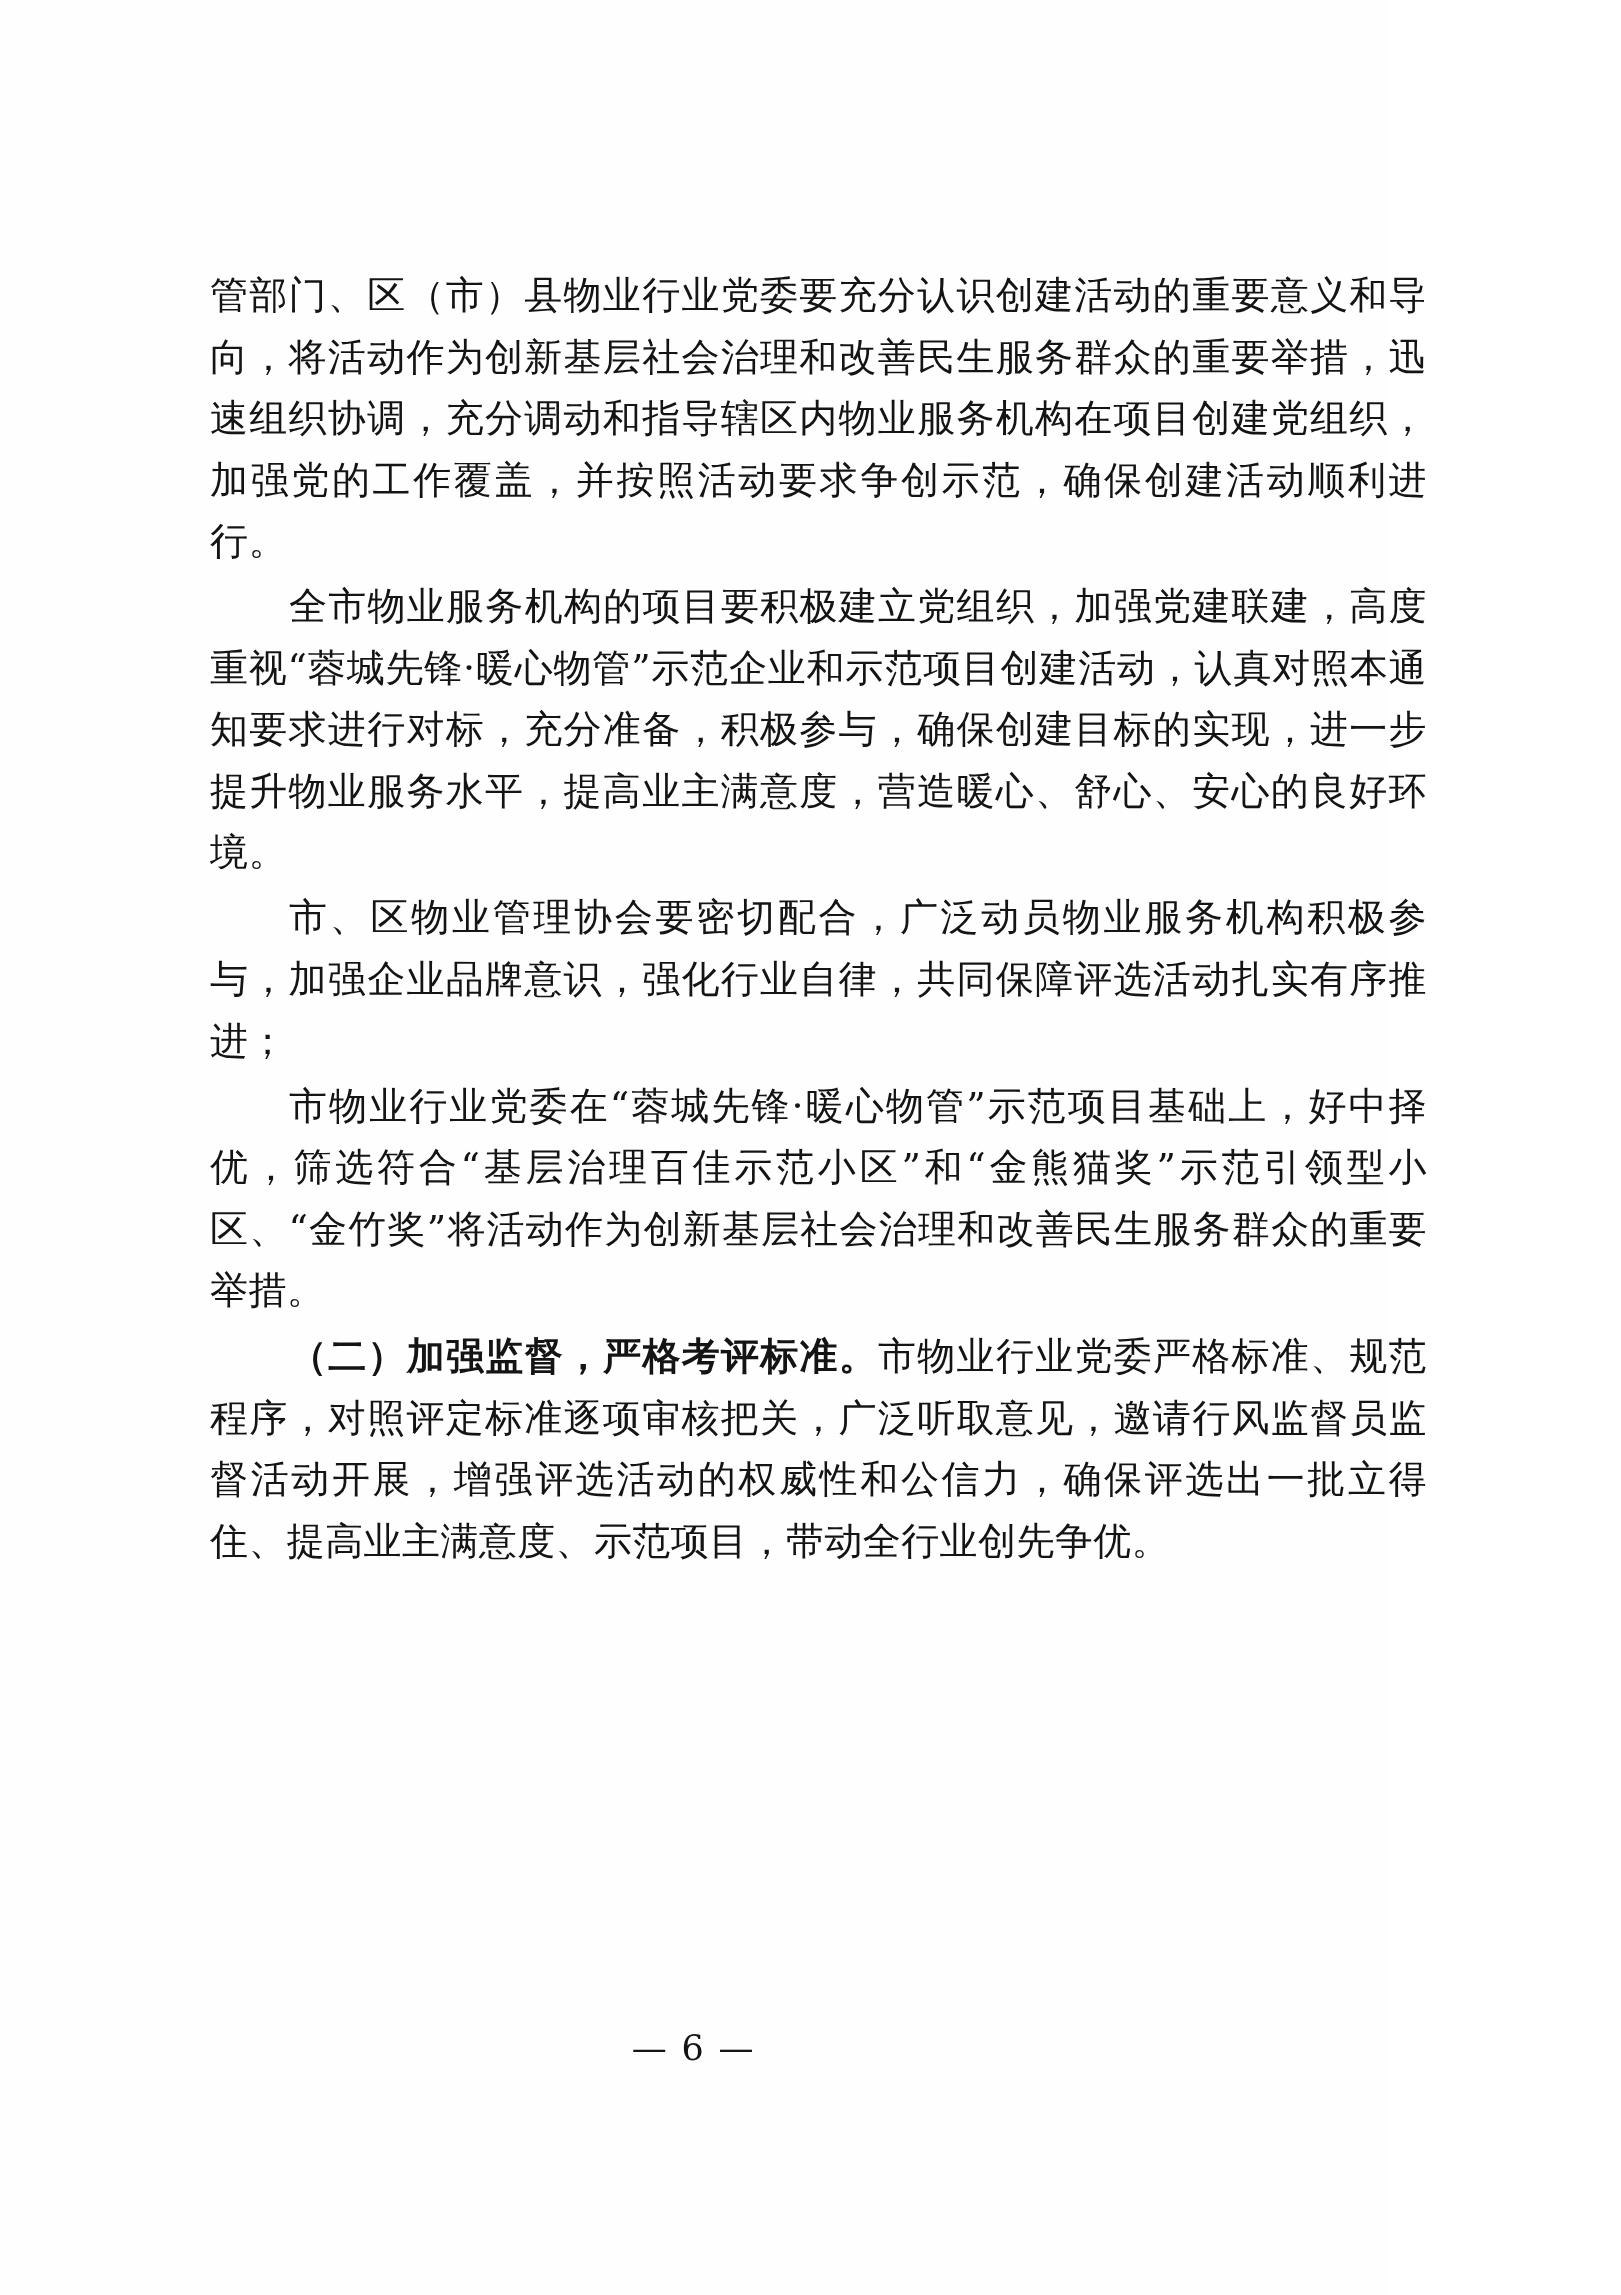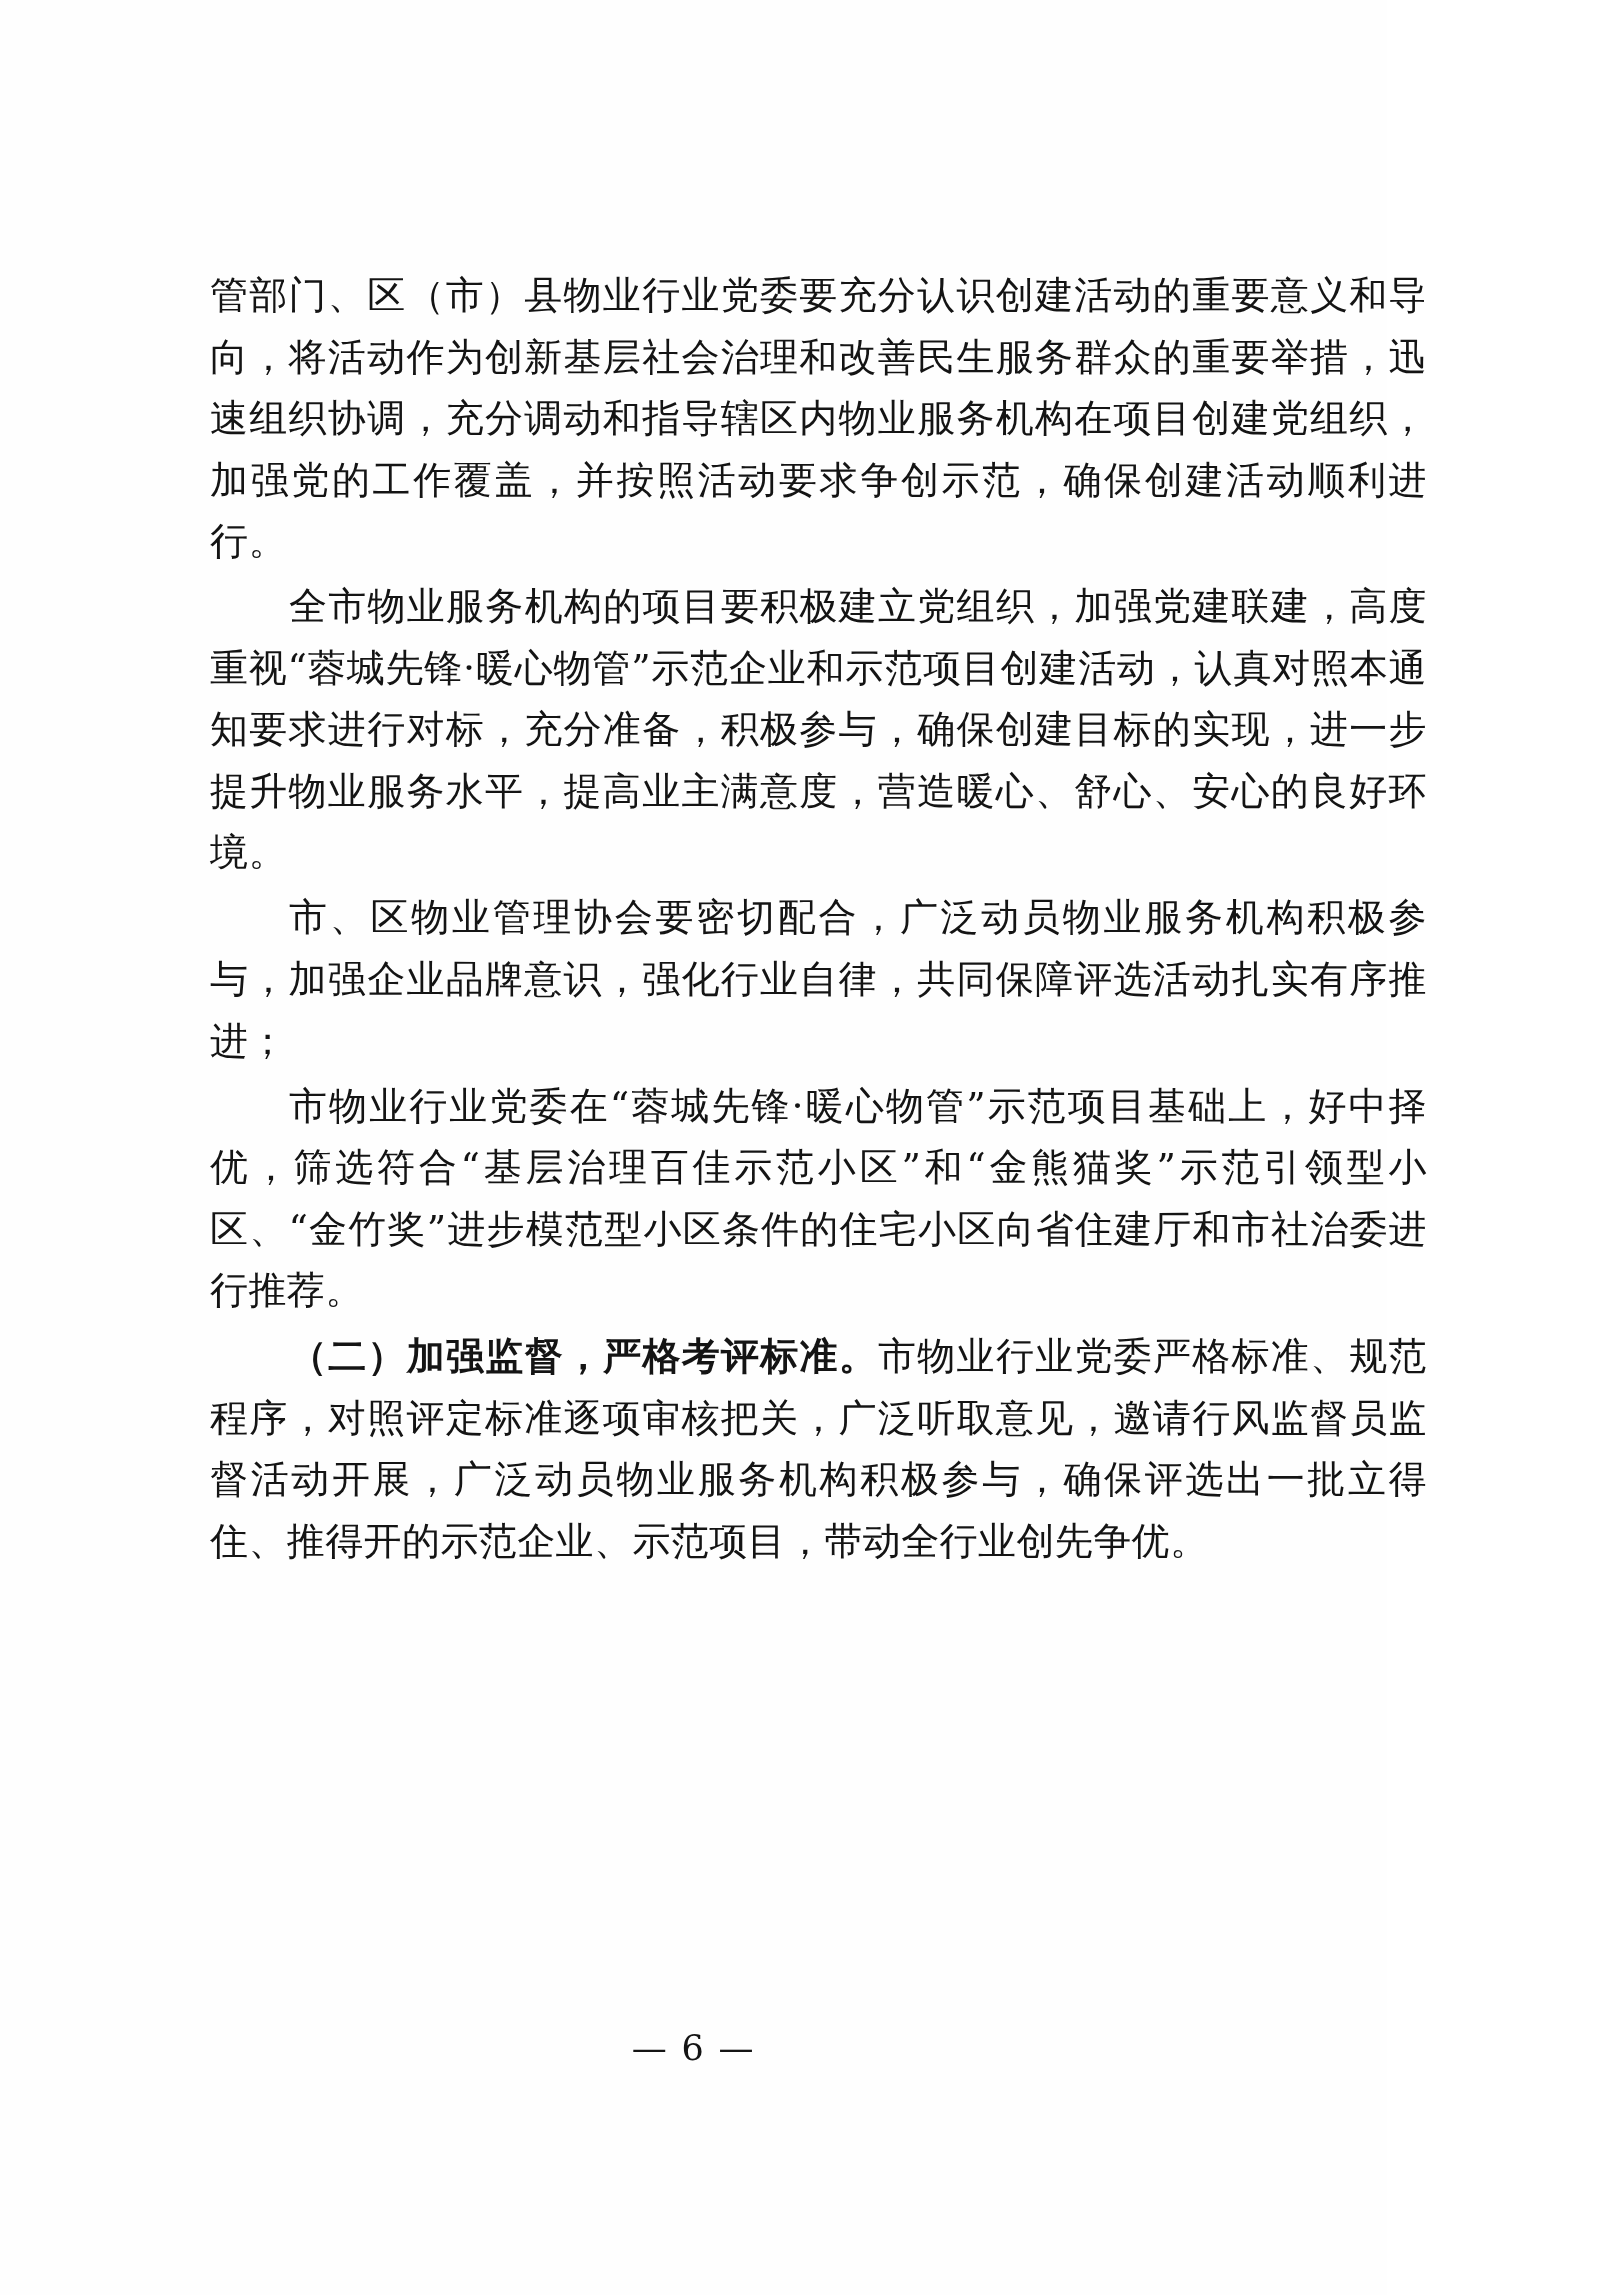--- a/index.html
+++ b/index.html
@@ -62,21 +62,21 @@
 
 <div class="page">
   <div class="content">
 
     <p class="para">管部门、区（市）县物业行业党委要充分认识创建活动的重要意义和导向，将活动作为创新基层社会治理和改善民生服务群众的重要举措，迅速组织协调，充分调动和指导辖区内物业服务机构在项目创建党组织，加强党的工作覆盖，并按照活动要求争创示范，确保创建活动顺利进行。</p>
 
     <p class="para indent">全市物业服务机构的项目要积极建立党组织，加强党建联建，高度重视“蓉城先锋·暖心物管”示范企业和示范项目创建活动，认真对照本通知要求进行对标，充分准备，积极参与，确保创建目标的实现，进一步提升物业服务水平，提高业主满意度，营造暖心、舒心、安心的良好环境。</p>
 
     <p class="para indent">市、区物业管理协会要密切配合，广泛动员物业服务机构积极参与，加强企业品牌意识，强化行业自律，共同保障评选活动扎实有序推进；</p>
 
-    <p class="para indent">市物业行业党委在“蓉城先锋·暖心物管”示范项目基础上，好中择优，筛选符合“基层治理百佳示范小区”和“金熊猫奖”示范引领型小区、“金竹奖”进步模范型小区条件的住宅小区向省住建厅和市社治委进行推荐。</p>
+    <p class="para indent">市物业行业党委在“蓉城先锋·暖心物管”示范项目基础上，好中择优，筛选符合“基层治理百佳示范小区”和“金熊猫奖”示范引领型小区、“金竹奖”将活动作为创新基层社会治理和改善民生服务群众的重要举措。</p>
 
-    <p class="para indent"><span class="bold-seg">（二）加强监督，严格考评标准。</span><span>市物业行业党委严格标准、规范程序，对照评定标准逐项审核把关，广泛听取意见，邀请行风监督员监督活动开展，广泛动员物业服务机构积极参与，确保评选出一批立得住、推得开的示范企业、示范项目，带动全行业创先争优。</span></p>
+    <p class="para indent"><span class="bold-seg">（二）加强监督，严格考评标准。</span><span>市物业行业党委严格标准、规范程序，对照评定标准逐项审核把关，广泛听取意见，邀请行风监督员监督活动开展，增强评选活动的权威性和公信力，确保评选出一批立得住、提高业主满意度、示范项目，带动全行业创先争优。</span></p>
 
   </div>
 
   <div class="footer">— 6 —</div>
 </div>
 
 
 </body></html>

